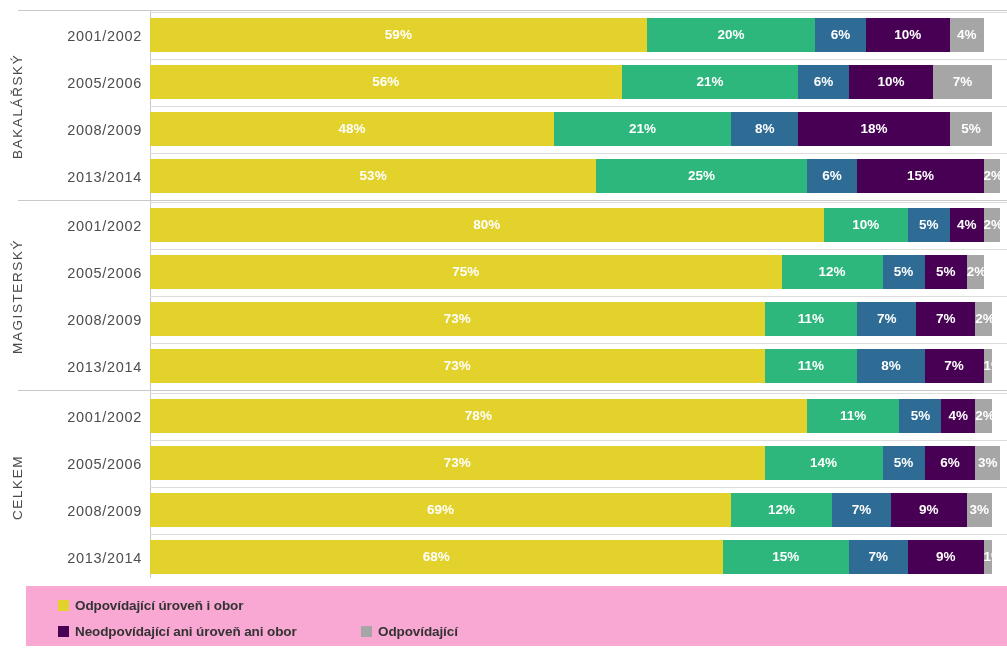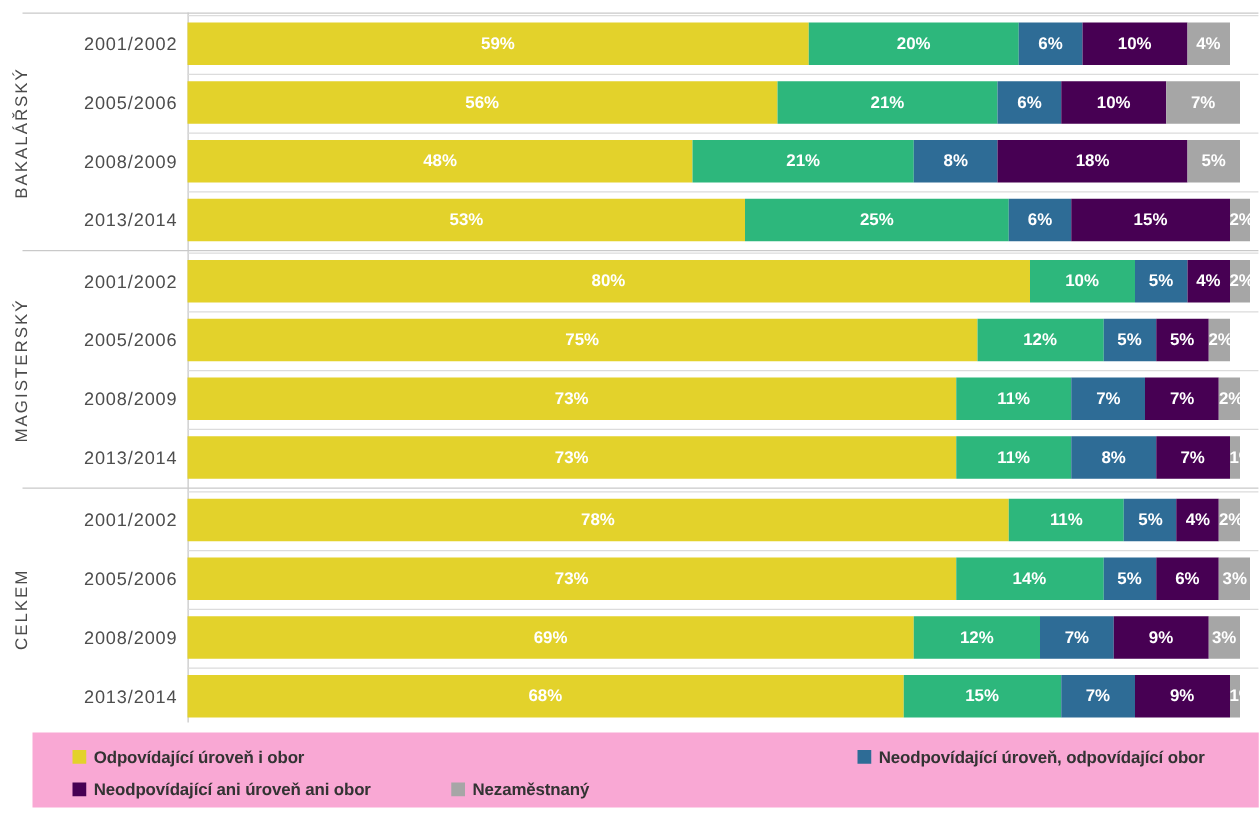--- a/index.html
+++ b/index.html
@@ -135,30 +135,26 @@
         <div class="group-sep" style="top: 10px;"></div>
       </div>
   </div>
 
   <div class="legend">
     <div class="legend-row" id="legend-row-1" style="top:6px;">
         <div class="legend-item" style="left: 32px;">
           <span class="swatch" style="background: rgb(227, 210, 43);"></span>
           <span class="legend-text">Odpovídající úroveň i obor</span>
         </div>
-        <div class="legend-item" style="left: 660px;">
-          <span class="swatch" style="background: rgb(46, 108, 150);"></span>
-          <span class="legend-text">Neodpovídající úroveň, odpovídající obor</span>
-        </div>
       </div>
     <div class="legend-row" id="legend-row-2" style="top:32px;text-align:right;">
         <div class="legend-item" style="left: 32px;">
           <span class="swatch" style="background: rgb(71, 0, 83);"></span>
           <span class="legend-text">Neodpovídající ani úroveň ani obor</span>
         </div>
         <div class="legend-item" style="left: 335px;">
           <span class="swatch" style="background: rgb(166, 166, 166);"></span>
-          <span class="legend-text">Nezaměstnaný</span>
+          <span class="legend-text">Odpovídající</span>
         </div>
       </div>
   </div>
 
 </div>
 
 </body></html>

